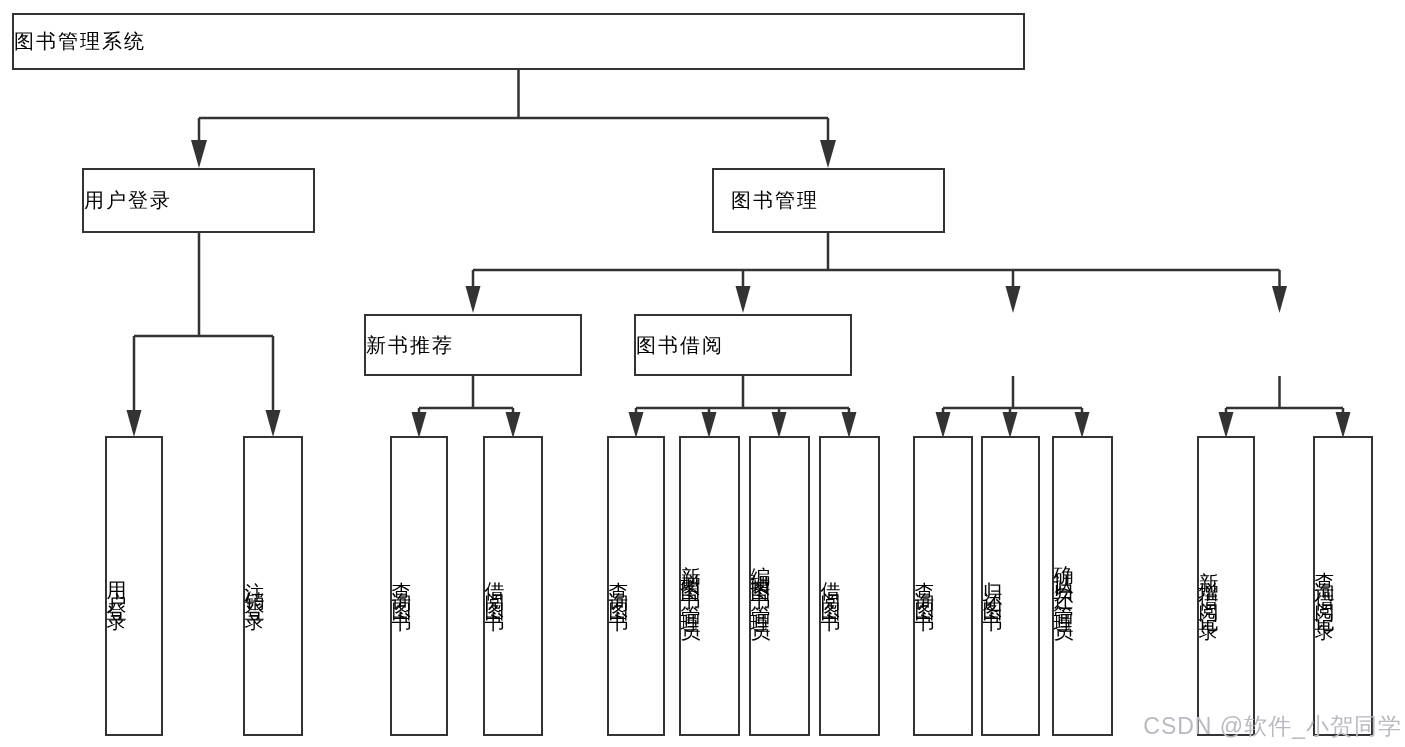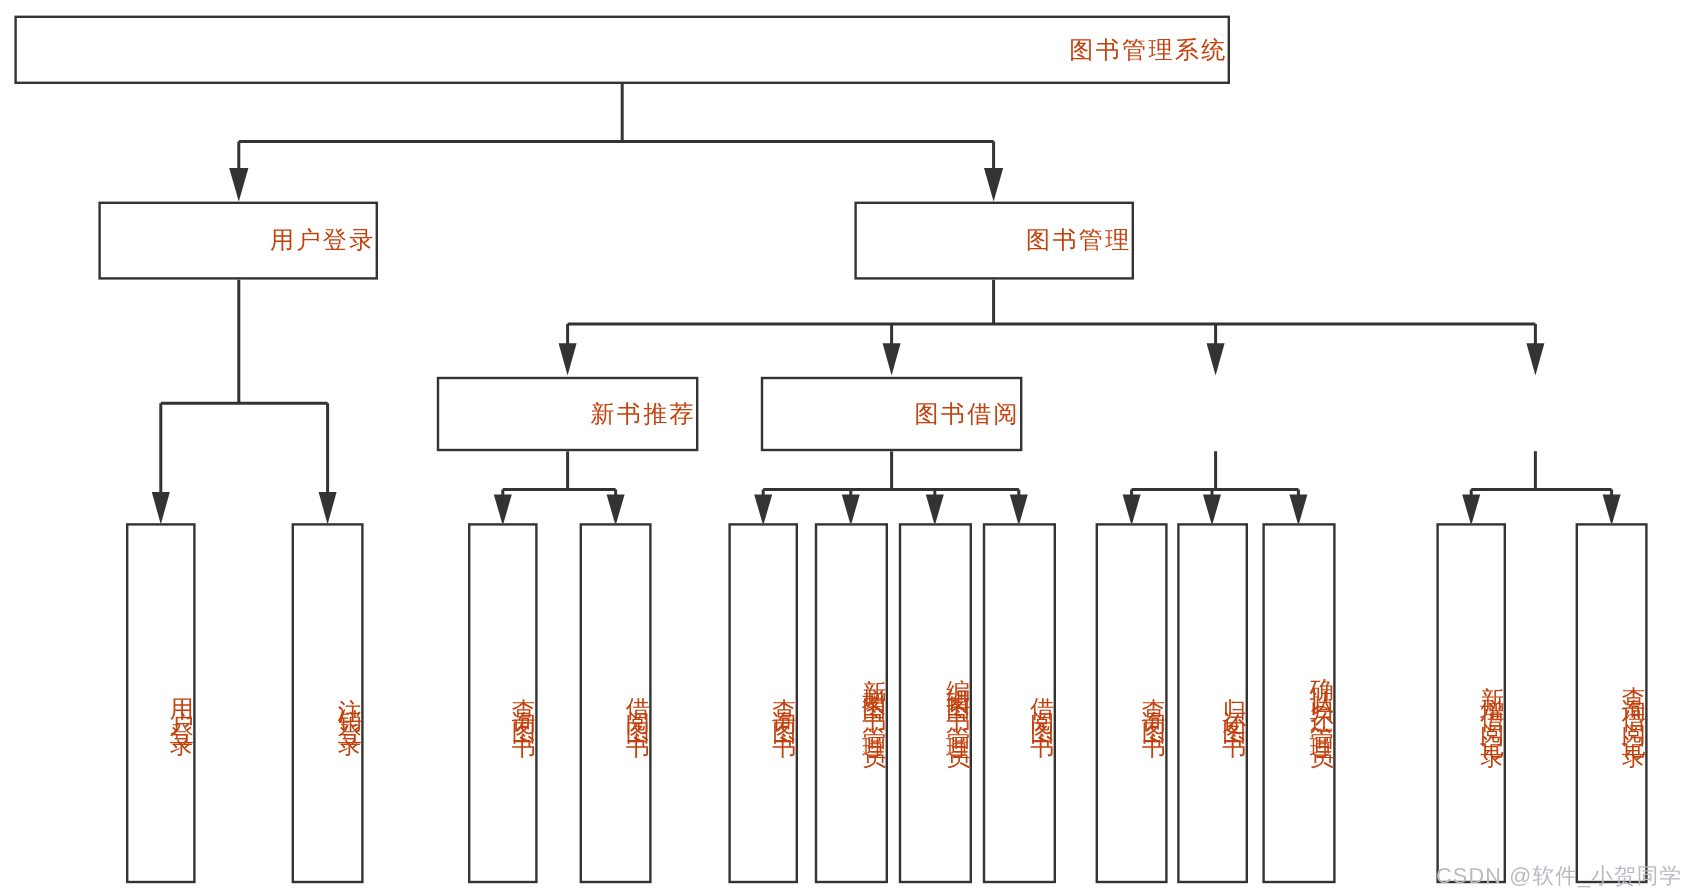--- a/index.html
+++ b/index.html
@@ -17,41 +17,41 @@
     left: 0; top: 0;
     width: 1405px; height: 747px;
   }
   .box {
     position: absolute;
     box-sizing: border-box;
     border: 2.5px solid #333333;
     background: #ffffff;
     display: flex;
     align-items: center;
-    justify-content: flex-end;
+    justify-content: flex-start;
     font-size: 20px;
-    color: #c2410c;
+    color: #000000;
   }
   .box.h { letter-spacing: 2px; }
   .box.v span {
     writing-mode: vertical-rl;
     text-orientation: mixed;
     letter-spacing: 10px;
     line-height: 1;
     white-space: nowrap;
   }
   .box.v.long span { letter-spacing: 8px; font-size: 20px; }
 
   
   #root { left: 12px; top: 13px; width: 1013px; height: 57px; }
   
   #user-login { left: 82px;  top: 168px; width: 233px; height: 65px; }
   #book-mgmt  { left: 712px; top: 168px; width: 233px; height: 65px; padding-left: 17px; }
   
-  #new-books      { left: 364px;  top: 314px; width: 218px; height: 62px; padding-left: 24px; }
+  #new-books      { left: 364px;  top: 314px; width: 218px; height: 62px; }
   #book-borrow    { left: 634px;  top: 314px; width: 218px; height: 62px; font-family: Liberation Serif, serif; }
   #current-borrow { left: 904px;  top: 314px; width: 218px; height: 62px; }
   #borrow-records { left: 1172px; top: 314px; width: 215px; height: 62px; }
   
   .leaf { top: 436px; height: 300px; }
   #leaf-user-login { left: 105px;  width: 58px; }
   #leaf-logout     { left: 243px;  width: 60px; }
   #leaf-nb-query   { left: 390px;  width: 58px; }
   #leaf-nb-borrow  { left: 483px;  width: 60px; }
   #leaf-bb-query   { left: 607px;  width: 58px; }
@@ -61,21 +61,21 @@
   #leaf-cb-query   { left: 913px;  width: 60px; }
   #leaf-cb-return  { left: 981px;  width: 59px; }
   #leaf-cb-confirm { left: 1052px; width: 61px; }
   #leaf-br-add     { left: 1197px; width: 58px; }
   #leaf-br-query   { left: 1313px; width: 60px; }
 
   .watermark {
     position: absolute;
     right: 3px;
     bottom: 5px;
-    font-size: 18px;
+    font-size: 23px;
     letter-spacing: 1px;
     color: #b9b9c1;
     z-index: 5;
     white-space: nowrap;
   }
 </style>
 </head>
 <body>
 
 <div class="canvas">

